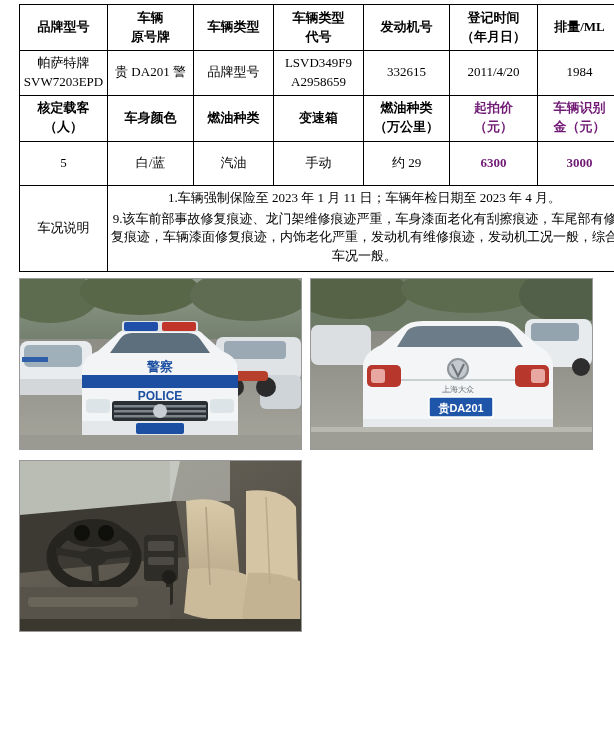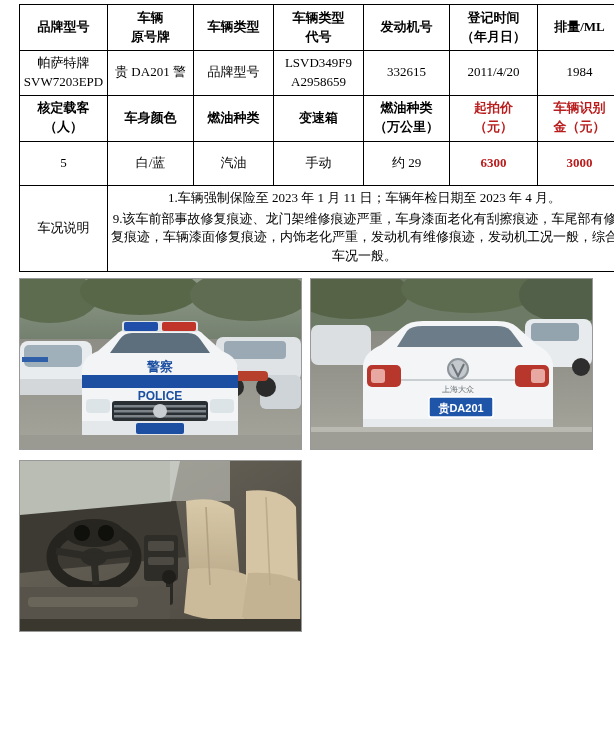--- a/index.html
+++ b/index.html
@@ -33,21 +33,21 @@
     line-height: 1.45;
     padding: 3px 2px;
   }
   td.hdr {
     font-weight: bold;
     height: 46px;
   }
   td.val {
     height: 44px;
   }
-  .red { color: #b91c1c; font-weight: bold; }
+  .red { color: #701a75; font-weight: bold; }
   .twoline { display: block; }
   td.notes-label {
     font-weight: normal;
     width: 92px;
     vertical-align: middle;
   }
   td.notes-body {
     text-align: left;
     padding: 6px 8px 8px 8px;
     font-size: 13px;

